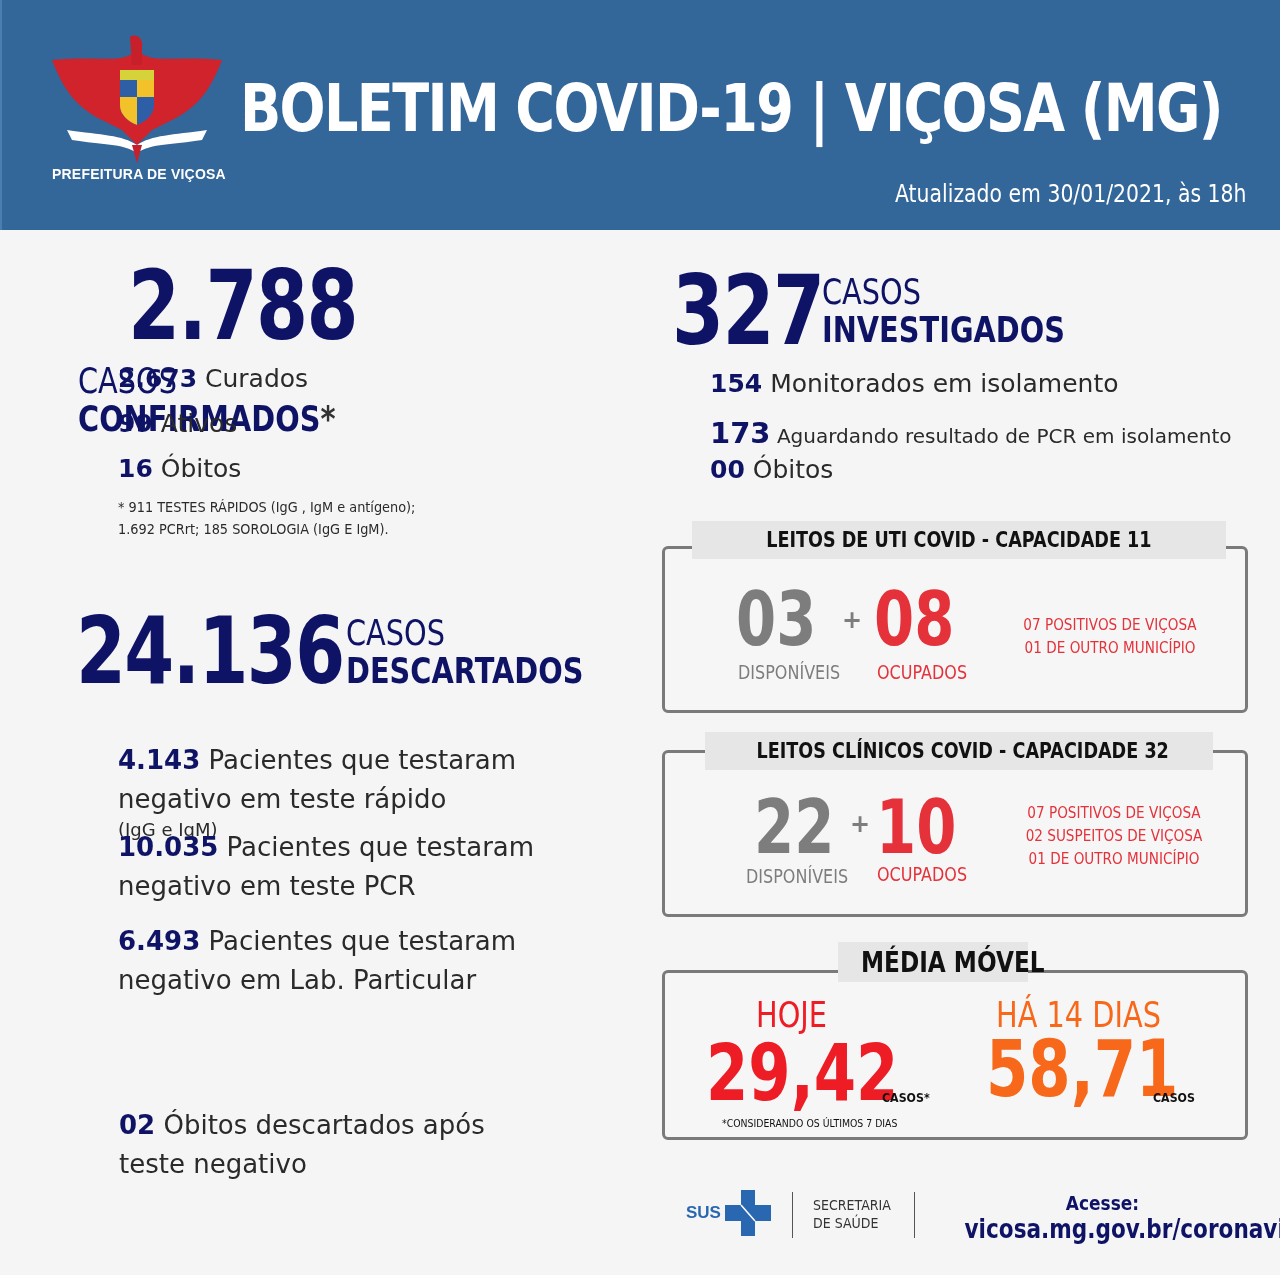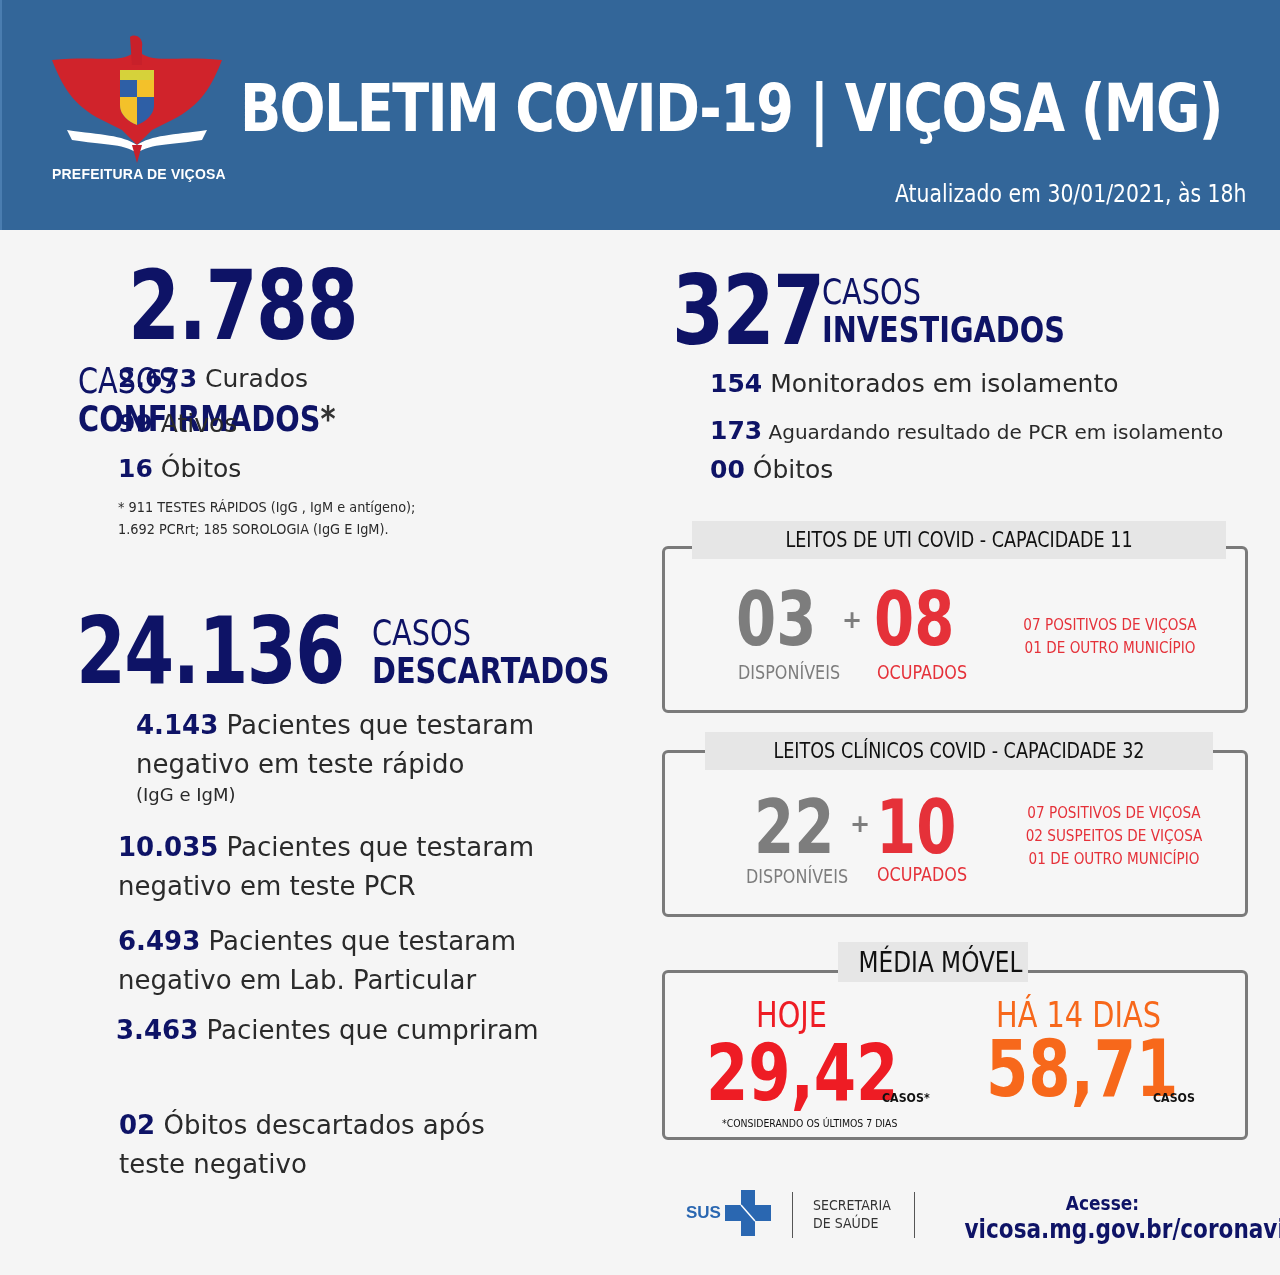--- a/index.html
+++ b/index.html
@@ -18,21 +18,21 @@
   .star { color: #333; font-weight: bold; }
 
   .row { position: absolute; font-family: "DejaVu Sans", sans-serif; font-size: 25px; color: #2a2a2a; white-space: nowrap; }
   .row b { color: #0e1366; font-weight: bold; margin-top: 48px; }
   .note { position: absolute; font-family: "DejaVu Sans", sans-serif; font-size: 14px; color: #2a2a2a; line-height: 22px; transform: scaleX(0.92); transform-origin: left top; white-space: nowrap; }
   .multi { position: absolute; font-family: "DejaVu Sans", sans-serif; font-size: 26px; color: #2a2a2a; line-height: 39px; white-space: nowrap; }
   .multi b { color: #0e1366; }
   .multi small { font-size: 18px; display: block; line-height: 22px; }
 
   .box { position: absolute; border: 3px solid #7a7a7a; border-radius: 6px; background: #f6f6f6; }
-  .box-title { position: absolute; background: #e6e6e6; font-family: "DejaVu Sans", sans-serif; font-weight: normal; color: #111; text-align: center; font-size: 22px; line-height: 38px; white-space: nowrap; }
+  .box-title { position: absolute; background: #e6e6e6; font-family: "DejaVu Sans", sans-serif; font-weight: bold; color: #111; text-align: center; font-size: 22px; line-height: 38px; white-space: nowrap; }
   .box-title span { display: inline-block; transform: scaleX(0.8); }
   .beds-num { position: absolute; font-family: "DejaVu Sans", sans-serif; font-weight: bold; font-size: 74px; transform: scaleX(0.78); transform-origin: left top; line-height: 1; }
   .gray { color: #7d7d7d; }
   .red { color: #e53139; }
   .plus { position: absolute; font-family: "DejaVu Sans", sans-serif; font-weight: bold; color: #7d7d7d; font-size: 24px; }
   .beds-lbl { position: absolute; font-family: "DejaVu Sans", sans-serif; font-size: 20px; transform: scaleX(0.8); transform-origin: left top; white-space: nowrap; }
   .beds-detail { position: absolute; font-family: "DejaVu Sans", sans-serif; color: #e53139; font-size: 16px; line-height: 23px; text-align: center; transform: scaleX(0.85); transform-origin: center top; white-space: nowrap; }
 
   .mm-head { position: absolute; font-family: "DejaVu Sans", sans-serif; font-size: 36px; transform: scaleX(0.8); transform-origin: left top; white-space: nowrap; }
   .mm-num { position: absolute; font-family: "DejaVu Sans", sans-serif; font-weight: bold; font-size: 78px; transform: scaleX(0.78); transform-origin: left top; white-space: nowrap; line-height: 1; }
@@ -84,45 +84,44 @@
 </div>
 
 <div class="big-stat" style="left:672px; top:255px;">
   <div class="big-num" style="font-size:96px; width:150px;">327</div>
   <div class="big-label">
     <span class="l1">CASOS</span>
     <span class="l2">INVESTIGADOS</span>
   </div>
 </div>
 <div class="row" style="left:710px; top:369px;"><b>154</b> <span>Monitorados em isolamento</span></div>
-<div class="row" style="left:710px; top:416px; font-size:20px;"><b style="font-size:25px;">173</b> <span>Aguardando resultado de PCR em isolamento</span></div>
+<div class="row" style="left:710px; top:416px; font-size:20px;"><b style="font-size:29px;">173</b> <span>Aguardando resultado de PCR em isolamento</span></div>
 <div class="row" style="left:710px; top:455px;"><b>00</b> <span>Óbitos</span></div>
 
-<div class="big-stat" style="left:76px; top:598px;gap:26px;">
+<div class="big-stat" style="left:76px; top:598px;">
   <div class="big-num" style="font-size:92px; width:270px;">24.136</div>
   <div class="big-label">
     <span class="l1">CASOS</span>
     <span class="l2">DESCARTADOS</span>
   </div>
 </div>
-<div class="multi" style="left:118px; top:706px;margin-left:18px;">
+<div class="multi" style="left:118px; top:741px;">
   <div><b>4.143</b> <span>Pacientes que testaram</span></div>
   <div>negativo em teste rápido</div>
   <small>(IgG e IgM)</small>
 </div>
 <div class="multi" style="left:118px; top:828px;">
   <div><b>10.035</b> <span>Pacientes que testaram</span></div>
   <div>negativo em teste PCR</div>
 </div>
 <div class="multi" style="left:118px; top:922px;">
   <div><b>6.493</b> <span>Pacientes que testaram</span></div>
   <div>negativo em Lab. Particular</div>
 </div>
 <div class="multi" style="left:116px; top:1011px;">
-  <div><b>3.463</b> <span>Pacientes que cumpriram</span></div>
 </div>
 <div class="multi" style="left:119px; top:1106px;">
   <div><b>02</b> <span>Óbitos descartados após</span></div>
   <div>teste negativo</div>
 </div>
 
 <div class="box" style="left:662px; top:546px; width:586px; height:167px;"></div>
 <div class="box-title" style="left:692px; top:521px; width:534px;"><span>LEITOS DE UTI COVID - CAPACIDADE 11</span></div>
 <div class="beds-num gray" style="left:736px; top:582px;">03</div>
 <div class="plus" style="left:842px; top:606px;">+</div>

